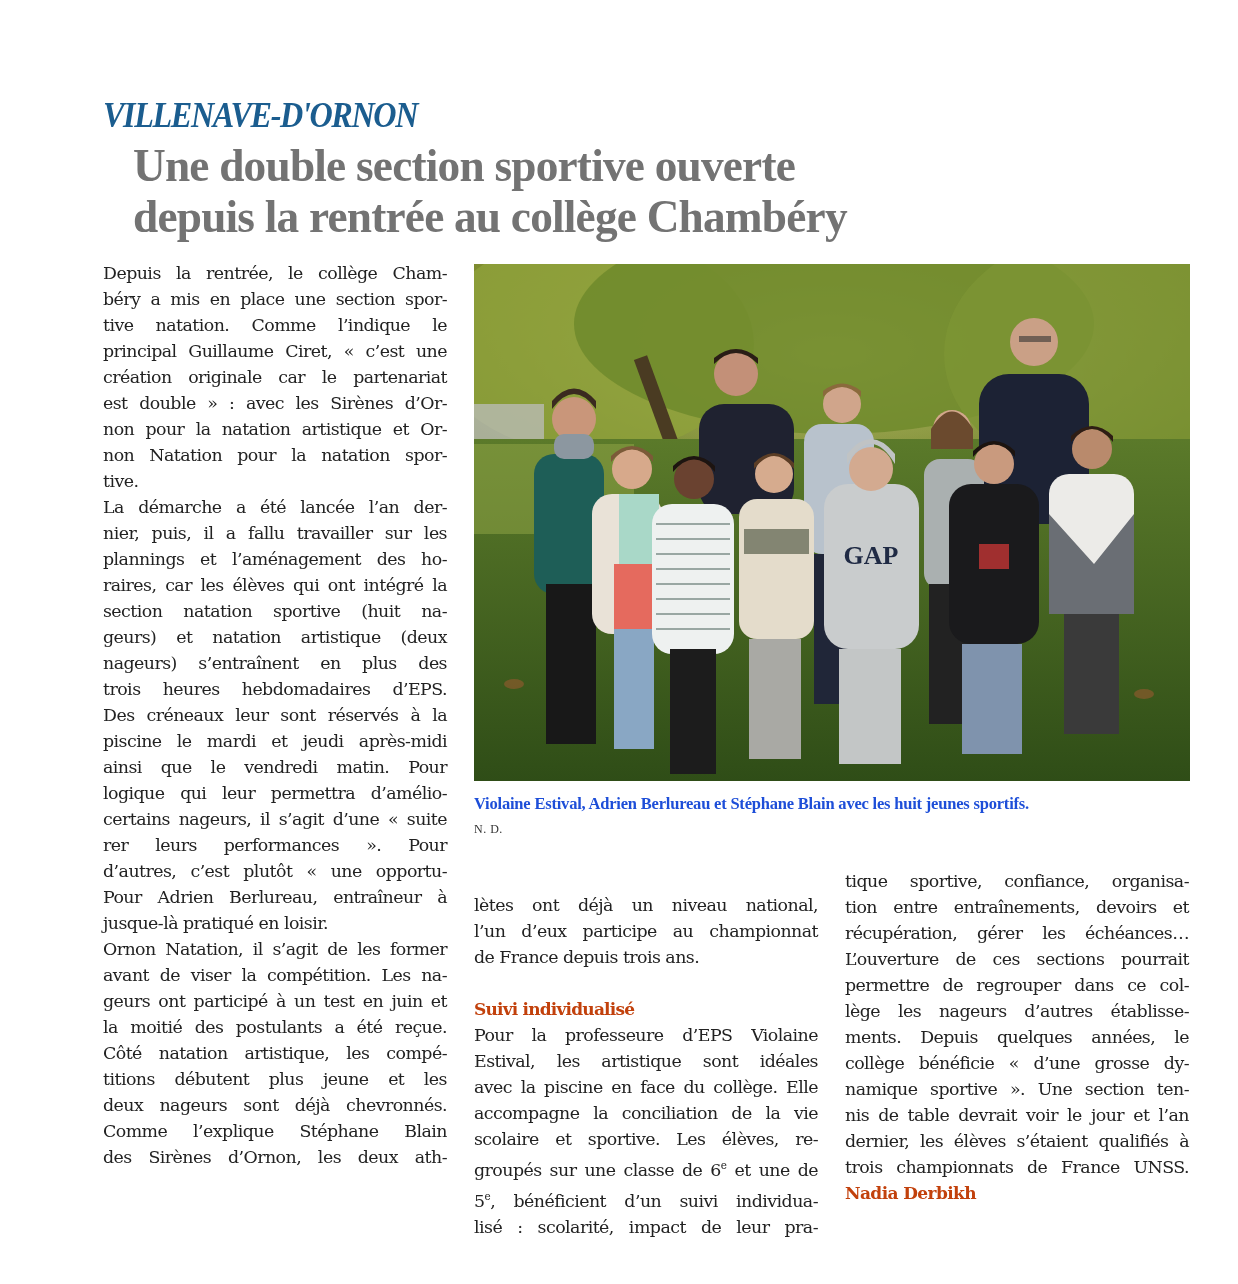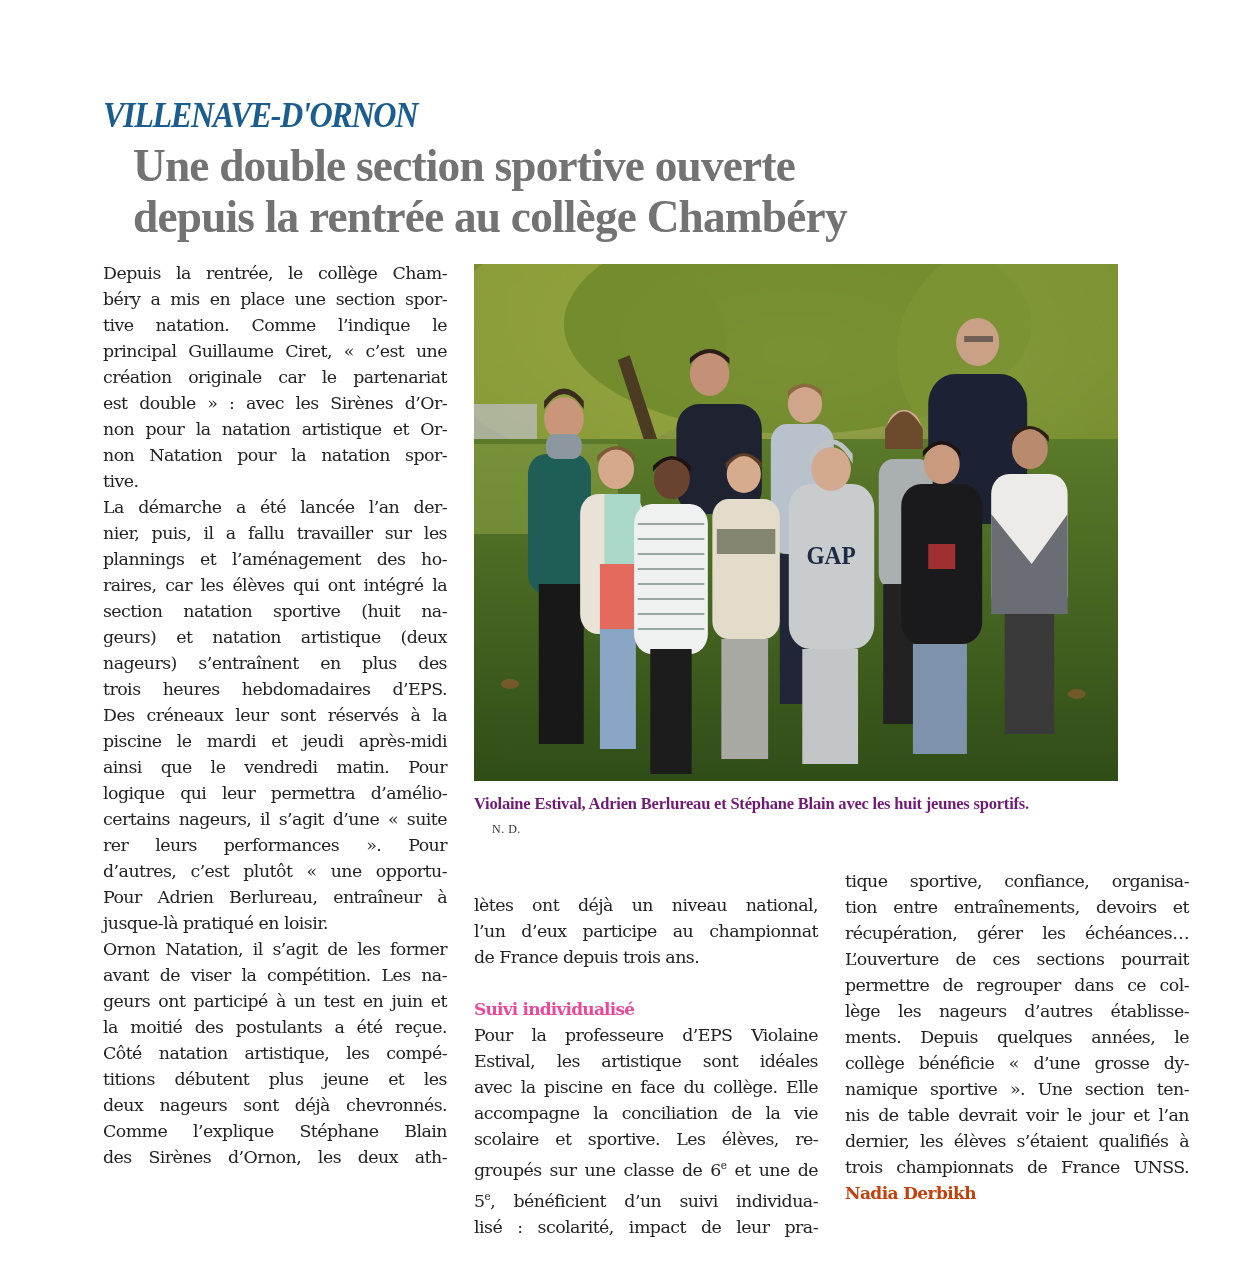--- a/index.html
+++ b/index.html
@@ -7,26 +7,26 @@
   .locality { position:absolute; left:103px; top:96px; font-family:"Liberation Serif", serif; font-style:italic; font-weight:bold; font-size:35px; color:#1b5d8f; letter-spacing:-1.5px; transform:scaleX(0.92); transform-origin:left top; white-space:nowrap; }
   .headline { position:absolute; left:101px; top:140px; width:1040px; font-family:"Liberation Serif", serif; font-weight:bold; font-size:46px; line-height:51px; color:#737373; letter-spacing:-0.8px;margin-left:32px; }
   .headline div { white-space:nowrap; transform:scaleX(0.985); transform-origin:left top; }
   .col { position:absolute; font-family:"DejaVu Serif", serif; font-size:17.4px; line-height:26px; color:#222; text-align:justify; }
   .col p { margin:0; }
   .col p.line { text-align:justify; text-align-last:justify; white-space:nowrap; letter-spacing:-0.55px; }
   .col p.last { text-align-last:left; }
   .col1 { left:103px; top:260px; width:344px; }
   .col2 { left:474px; top:868px; width:344px;margin-top:24px; }
   .col3 { left:845px; top:868px; width:344px; }
-  .subhead { font-family:"DejaVu Serif", serif; font-weight:bold; font-size:17px; line-height:26px; letter-spacing:-0.8px; color:#ec4899; margin-top:26px !important; text-align:center; text-align-last:left !important; }
+  .subhead { font-family:"DejaVu Serif", serif; font-weight:bold; font-size:17px; line-height:26px; letter-spacing:-0.8px; color:#c2410c; margin-top:26px !important; text-align:center; text-align-last:left !important; }
   .byline { font-family:"DejaVu Serif", serif; font-weight:bold; font-size:17px; line-height:26px; color:#c2410c; letter-spacing:-0.6px; text-align-last:left !important; }
-  .photo { position:absolute; left:474px; top:264px; width:644px; height:517px; overflow:hidden; background:#ec4899; }
+  .photo { position:absolute; left:474px; top:264px; width:716px; height:517px; overflow:hidden; background:#ec4899; }
   .photo svg { display:block; width:100%; height:100%; }
-  .caption { position:absolute; left:474px; top:794px; width:716px; font-family:"Liberation Serif", serif; font-weight:bold; font-size:16.5px; color:#701a75; white-space:nowrap; letter-spacing:-0.2px; }
-  .credit { position:absolute; left:474px; top:822px; font-family:"Liberation Serif", serif; font-size:12px; color:#333; letter-spacing:0.5px;margin-left:18px; }
+  .caption { position:absolute; left:474px; top:794px; width:716px; font-family:"Liberation Serif", serif; font-weight:bold; font-size:16.5px; color:#1d4ed8; white-space:nowrap; letter-spacing:-0.2px; }
+  .credit { position:absolute; left:474px; top:822px; font-family:"Liberation Serif", serif; font-size:12px; color:#333; letter-spacing:0.5px; }
 </style>
 </head>
 <body>
 
 <div class="locality">VILLENAVE-D'ORNON</div>
 
 <div class="headline">
   <div>Une double section sportive ouverte</div>
   <div>depuis la rentrée au collège Chambéry</div>
 </div>

